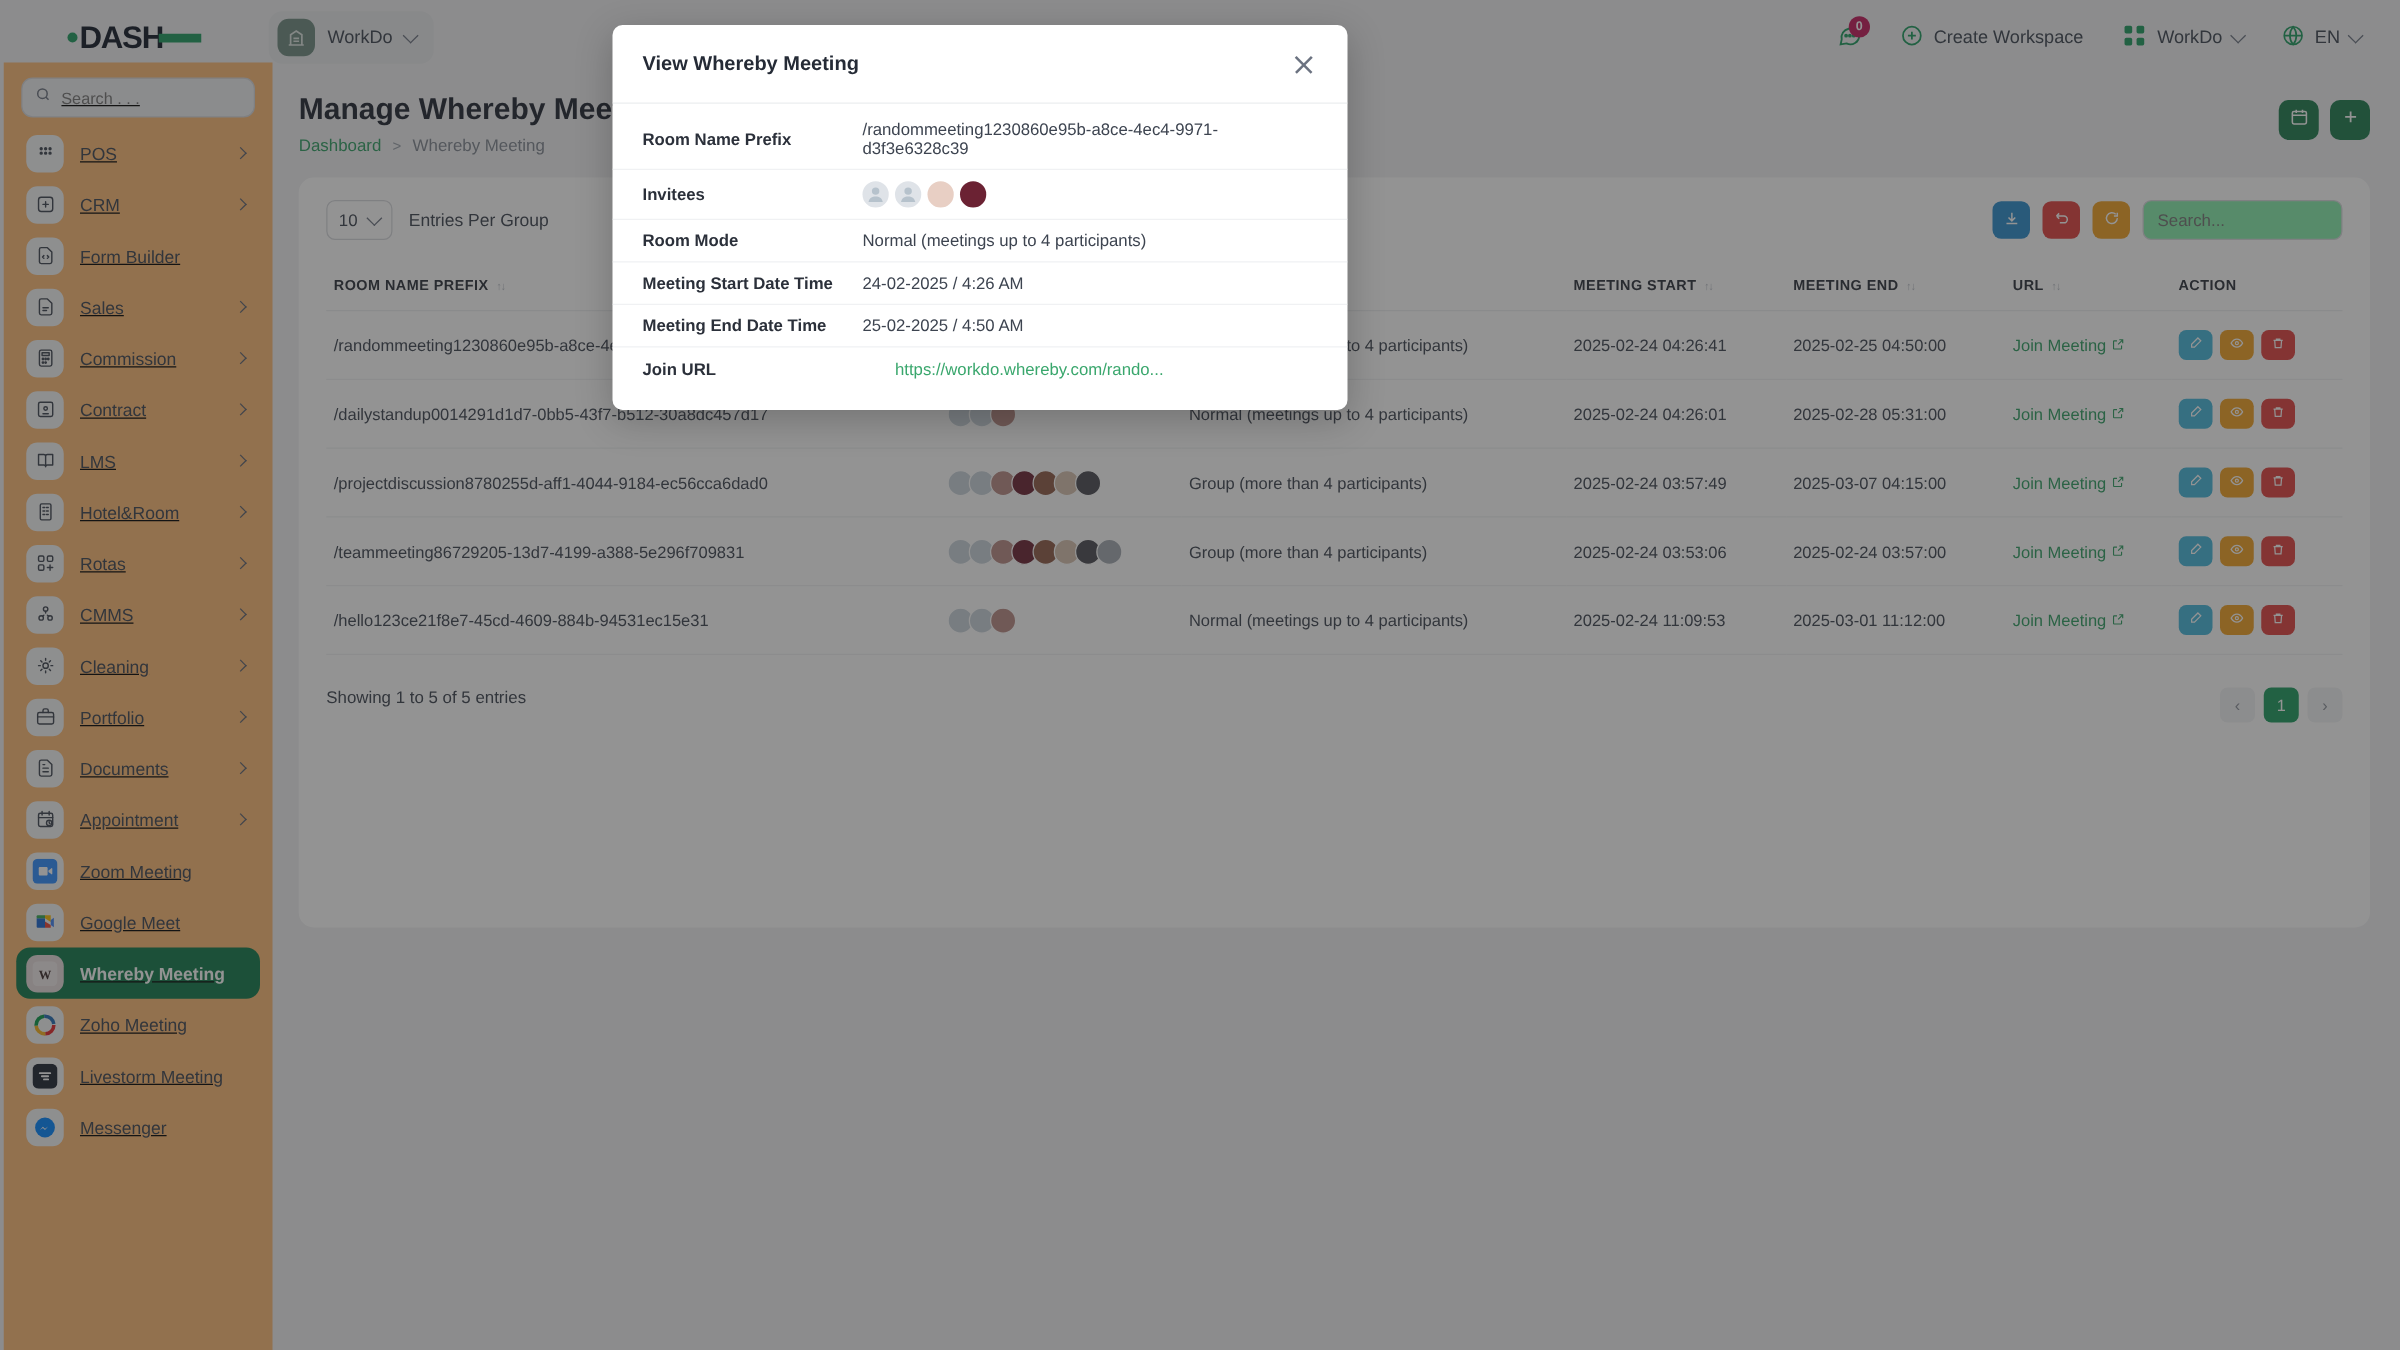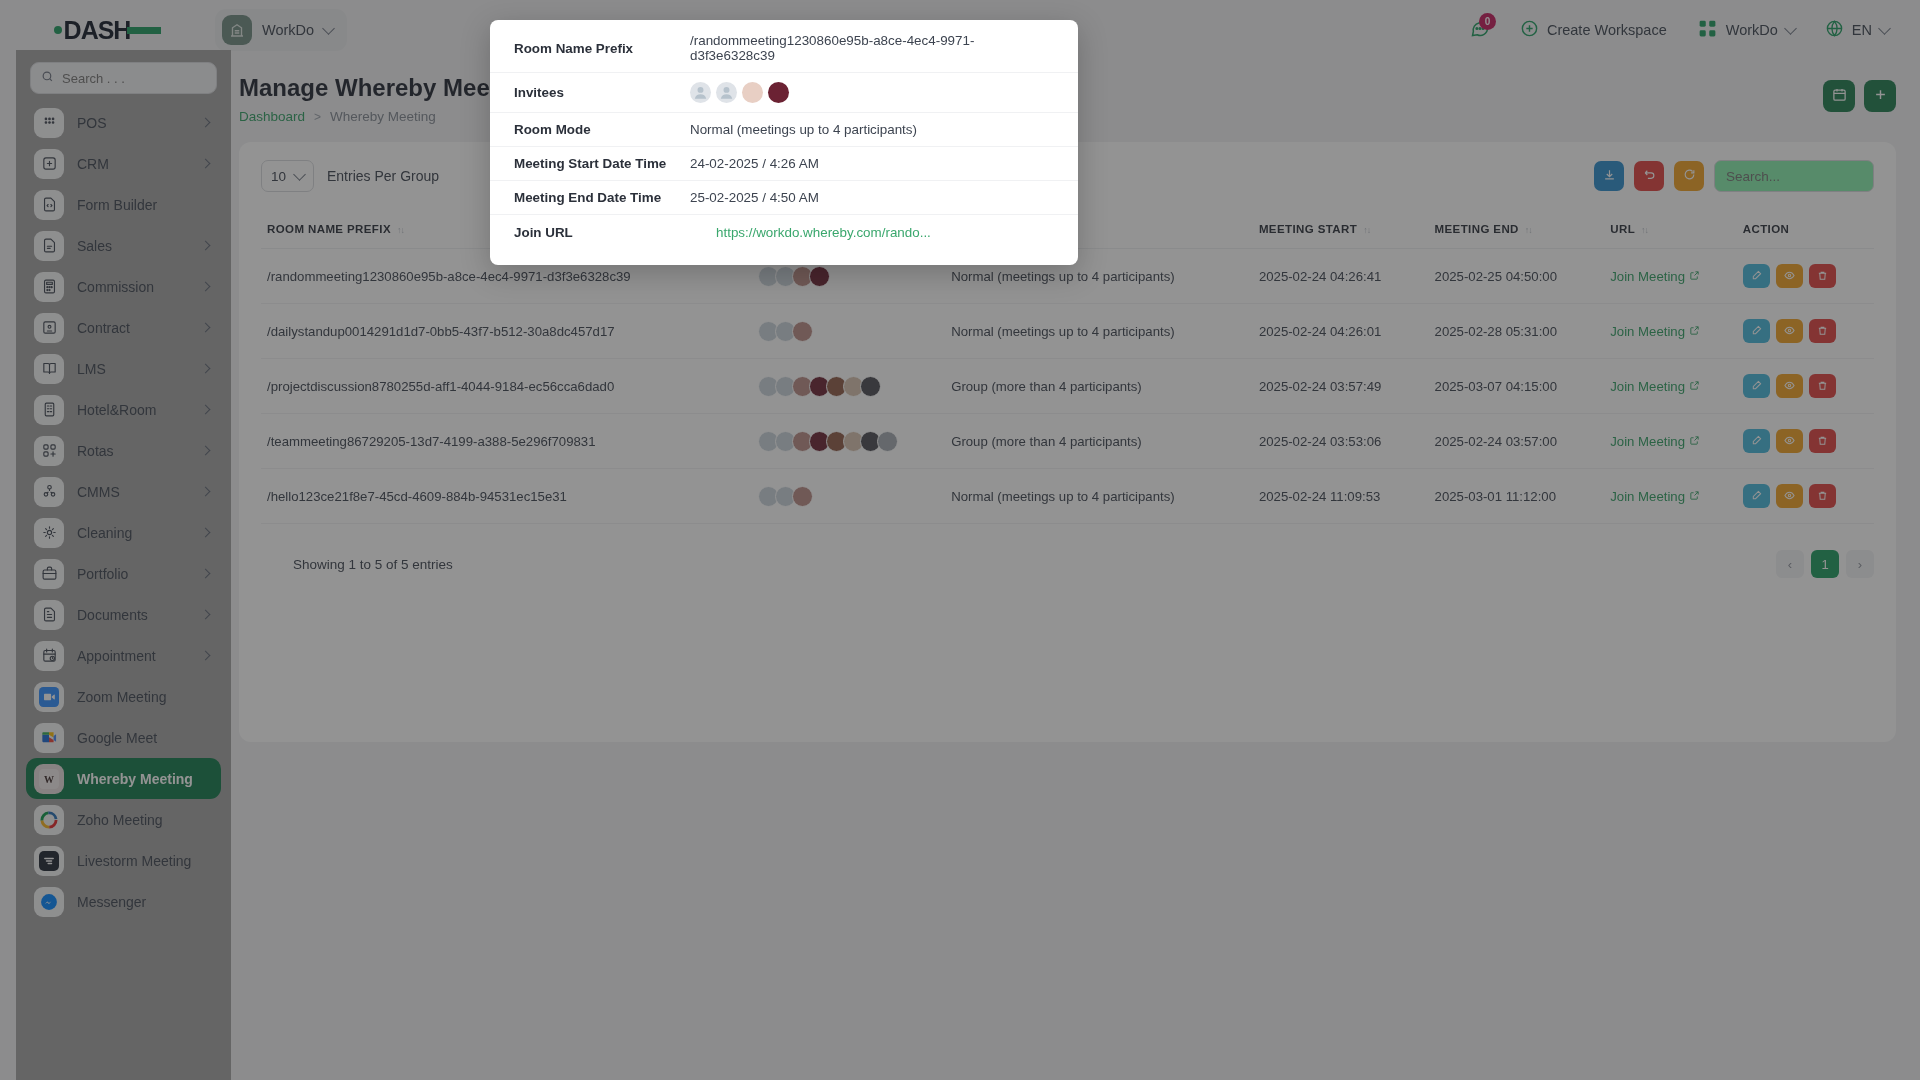--- a/index.html
+++ b/index.html
@@ -37,22 +37,22 @@
 
   .top-right { margin-left: auto; display: flex; align-items: center; gap: 4px; padding-right: 18px; }
   .tr-item { display: flex; align-items: center; gap: 8px; height: 42px; padding: 0 13px; border-radius: 10px; font-size: 14.5px; color: #3c4450; position: relative; }
   .badge { position: absolute; top: 4px; right: 7px; min-width: 17px; height: 17px; border-radius: 9px;
            background: #c2185b; color: #fff; font-size: 10px; font-weight: 700;
            display: flex; align-items: center; justify-content: center; padding: 0 4px; }
   .ws2-ico { width: 21px; height: 21px; }
 
   
   .sidebar {
-    position: absolute; top: 50px; left: 16px; width: 215px; height: 1030px;
-    background: #a3a3a3; padding: 0 10px;
+    position: absolute; top: 50px; left: 3px; width: 215px; height: 1030px;
+    background: #fdba74; padding: 0 10px; text-decoration: underline;
   }
   .search-box {
     margin: 12px 4px 8px 4px; height: 32px; border: 1px solid #d7d9dd; border-radius: 9px;
     background: #eff0f2; display: flex; align-items: center; gap: 8px; padding: 0 10px;
   }
   .search-box input {
     border: 0; background: transparent; outline: none; font-size: 13px; color: #6b7280;
     font-family: "Liberation Sans", sans-serif; width: 100%;
   }
   .nav { margin-top: 4px; }
@@ -109,21 +109,21 @@
   table.grid td {
     font-size: 13.2px; color: #3d4450; padding: 15px 6px; border-bottom: 1px solid #f0f1f2; white-space: nowrap;
   }
   .sort-ic { color: #b9bec6; font-size: 9px; margin-left: 6px; letter-spacing: -1px; }
   .lnk { color: #2f9e63; display: inline-flex; align-items: center; gap: 6px; }
   .av-row { display: flex; align-items: center; }
   .av { width: 21px; height: 21px; border-radius: 50%; margin-right: -4px; border: 1.5px solid #fff; background: #dfe3e8; display:inline-block; }
   .rowbtns { display: flex; gap: 6px; }
   .rb { width: 27px; height: 24px; border-radius: 6px; display: flex; align-items: center; justify-content: center; color: #fff; font-size: 11px; }
 
-  .card-foot { display: flex; align-items: center; margin-top: 26px; margin-left: 32px; }
+  .card-foot { display: flex; margin-top: 26px; }
   .showing { font-size: 13.5px; color: #3d4450; }
   .pager { margin-left: auto; display: flex; gap: 7px; }
   .pg { width: 28px; height: 28px; border-radius: 6px; background: #f1f2f4; color: #8b919b;
         display: flex; align-items: center; justify-content: center; font-size: 13px; }
   .pg.cur { background: #1c9b5e; color: #fff; }
 
   
   .backdrop { position: absolute; inset: 0; background: rgba(40,40,40,.5); }
   .modal {
     position: absolute; left: 490px; top: 20px; width: 588px; background: #fff;
@@ -727,20 +727,24 @@
             <div class="pg cur">1</div>
             <div class="pg">›</div>
           </div>
         </div>
       </div>
     </div>
   </div>
 
   <div class="backdrop"></div>
   <div class="modal">
+    <div class="modal-head">
+      <div class="modal-title">View Whereby Meeting</div>
+      <div class="close"></div>
+    </div>
     <div class="modal-body" id="modal-body">
         <div class="drow">
           <div class="dlabel">Room Name Prefix</div>
           <div class="dval">/randommeeting1230860e95b-a8ce-4ec4-9971-d3f3e6328c39</div>
         </div>
         <div class="drow">
           <div class="dlabel">Invitees</div>
           <div class="inv">
             <span class="a" style="background: rgb(223, 227, 232);"><svg width="21" height="21" viewBox="0 0 24 24" fill="#b6c2cc">
                 <circle cx="12" cy="9" r="3.4"></circle>

